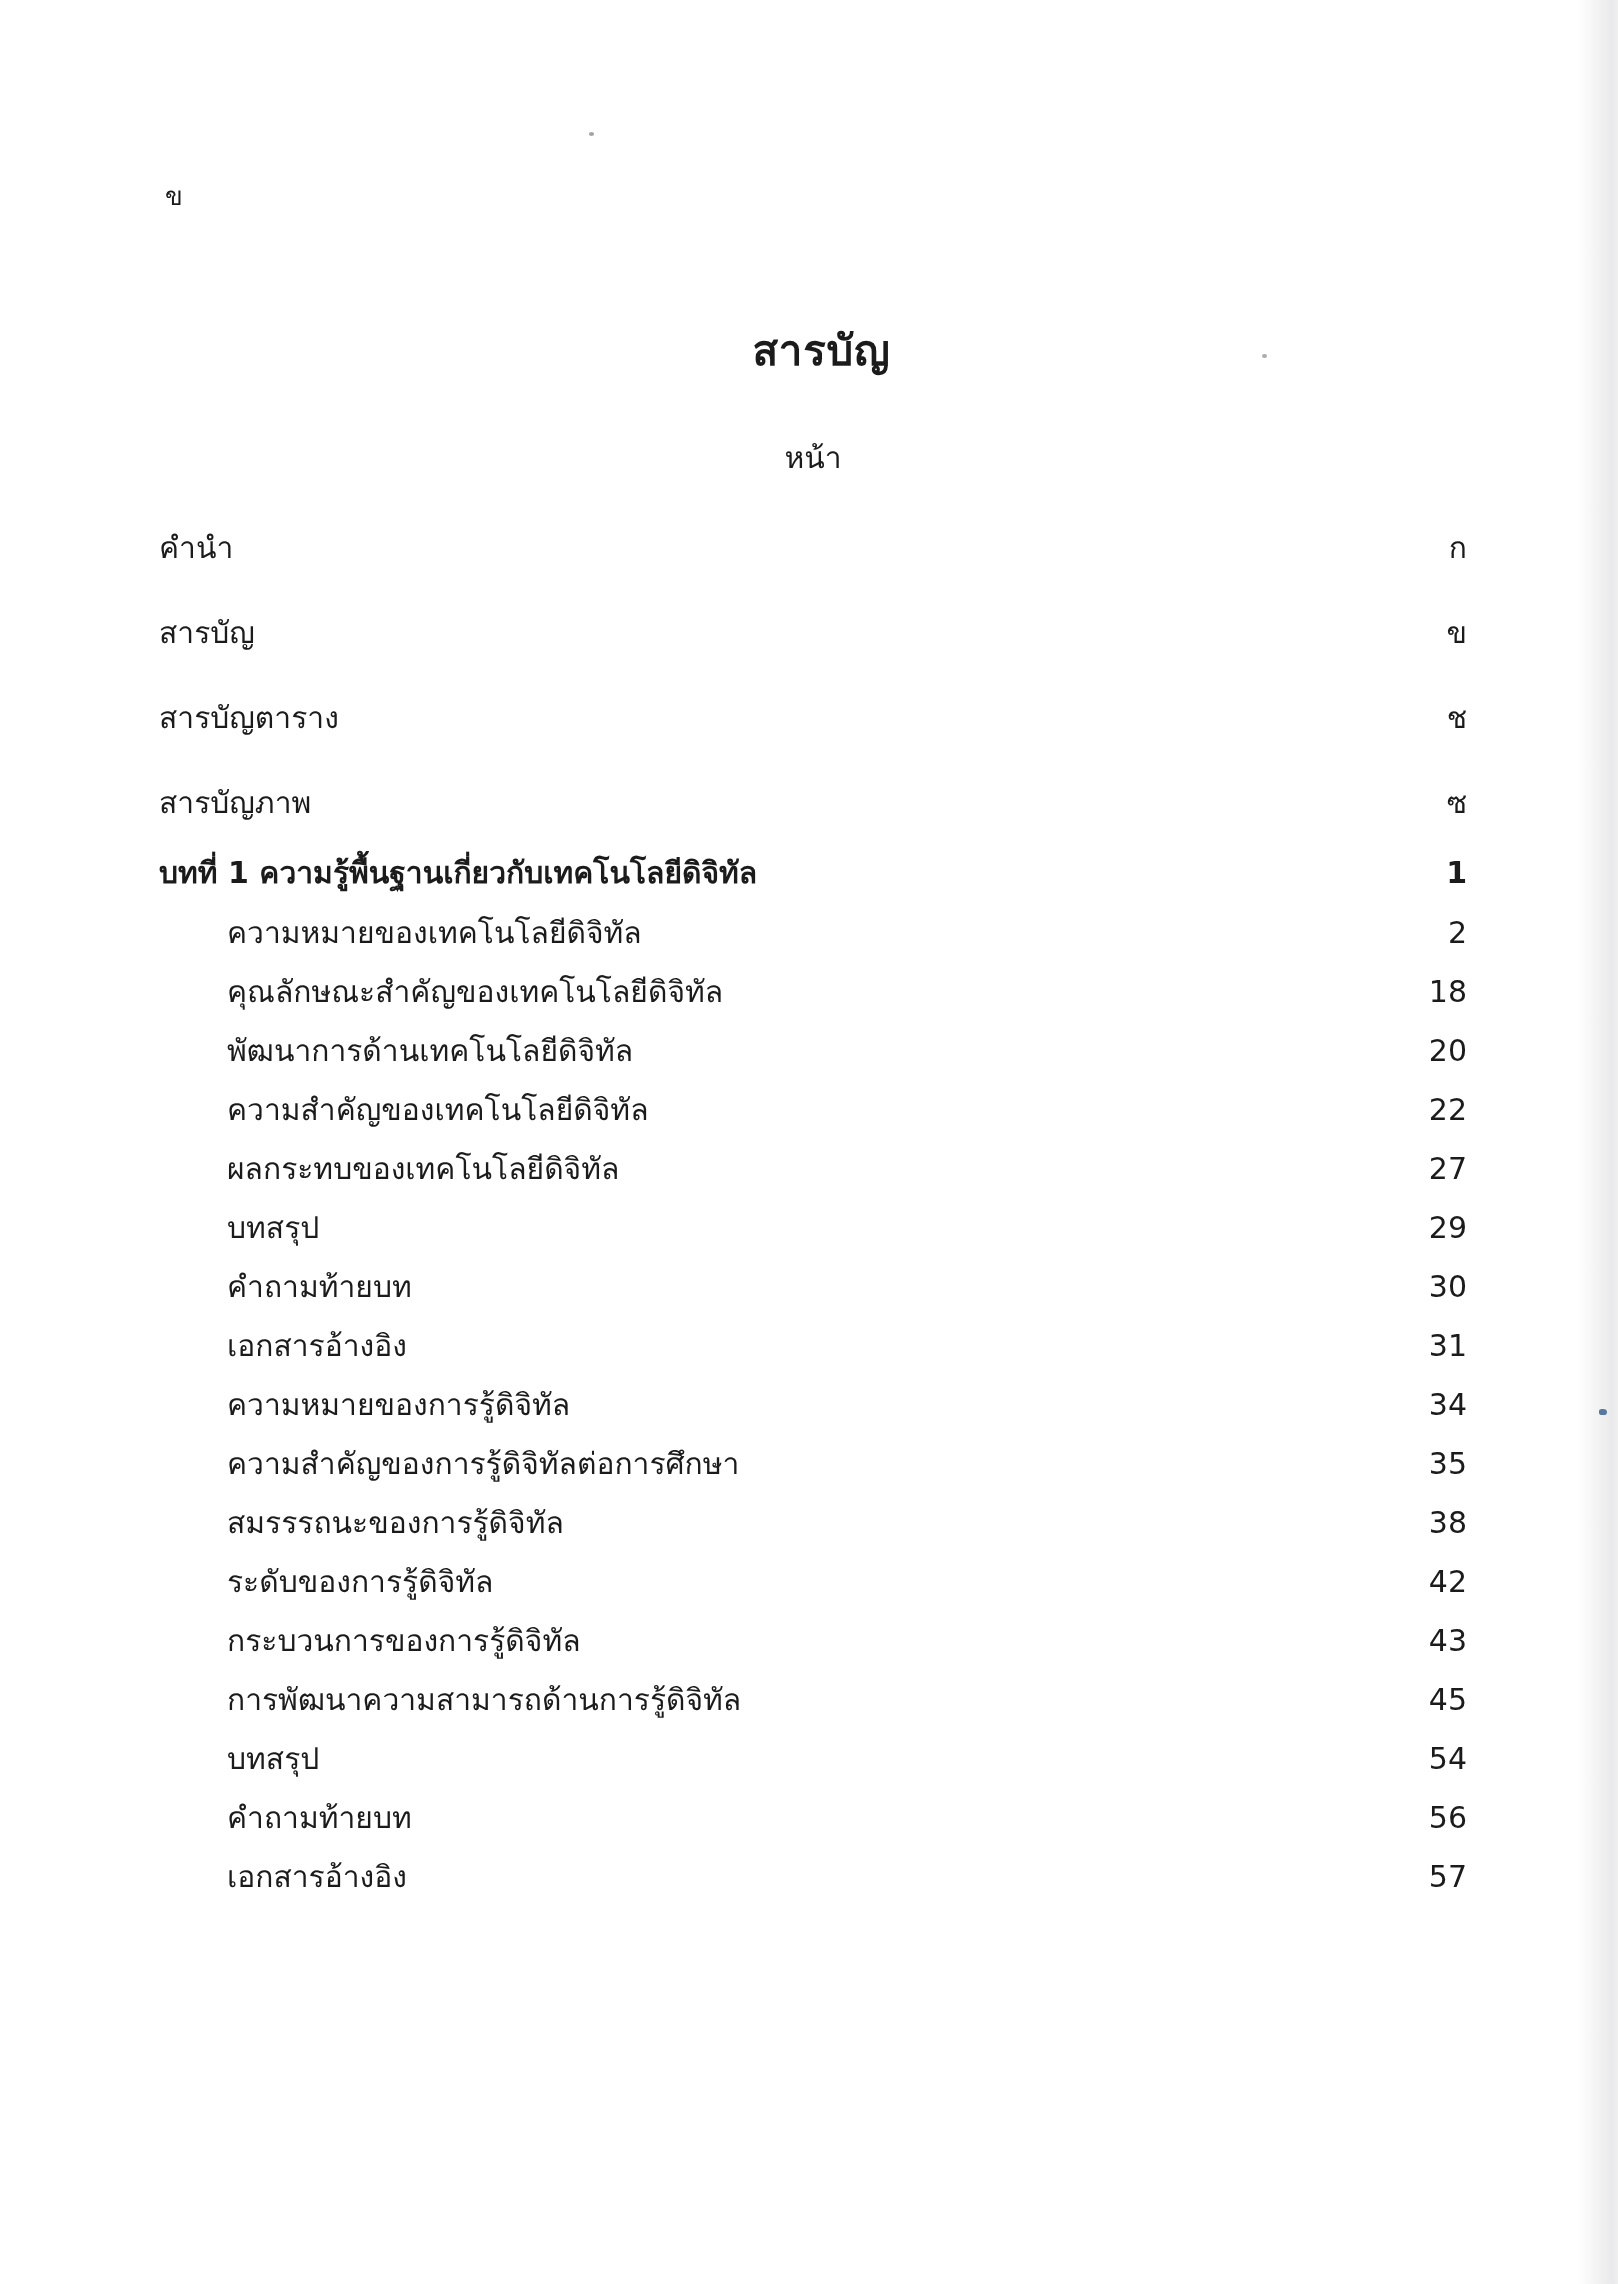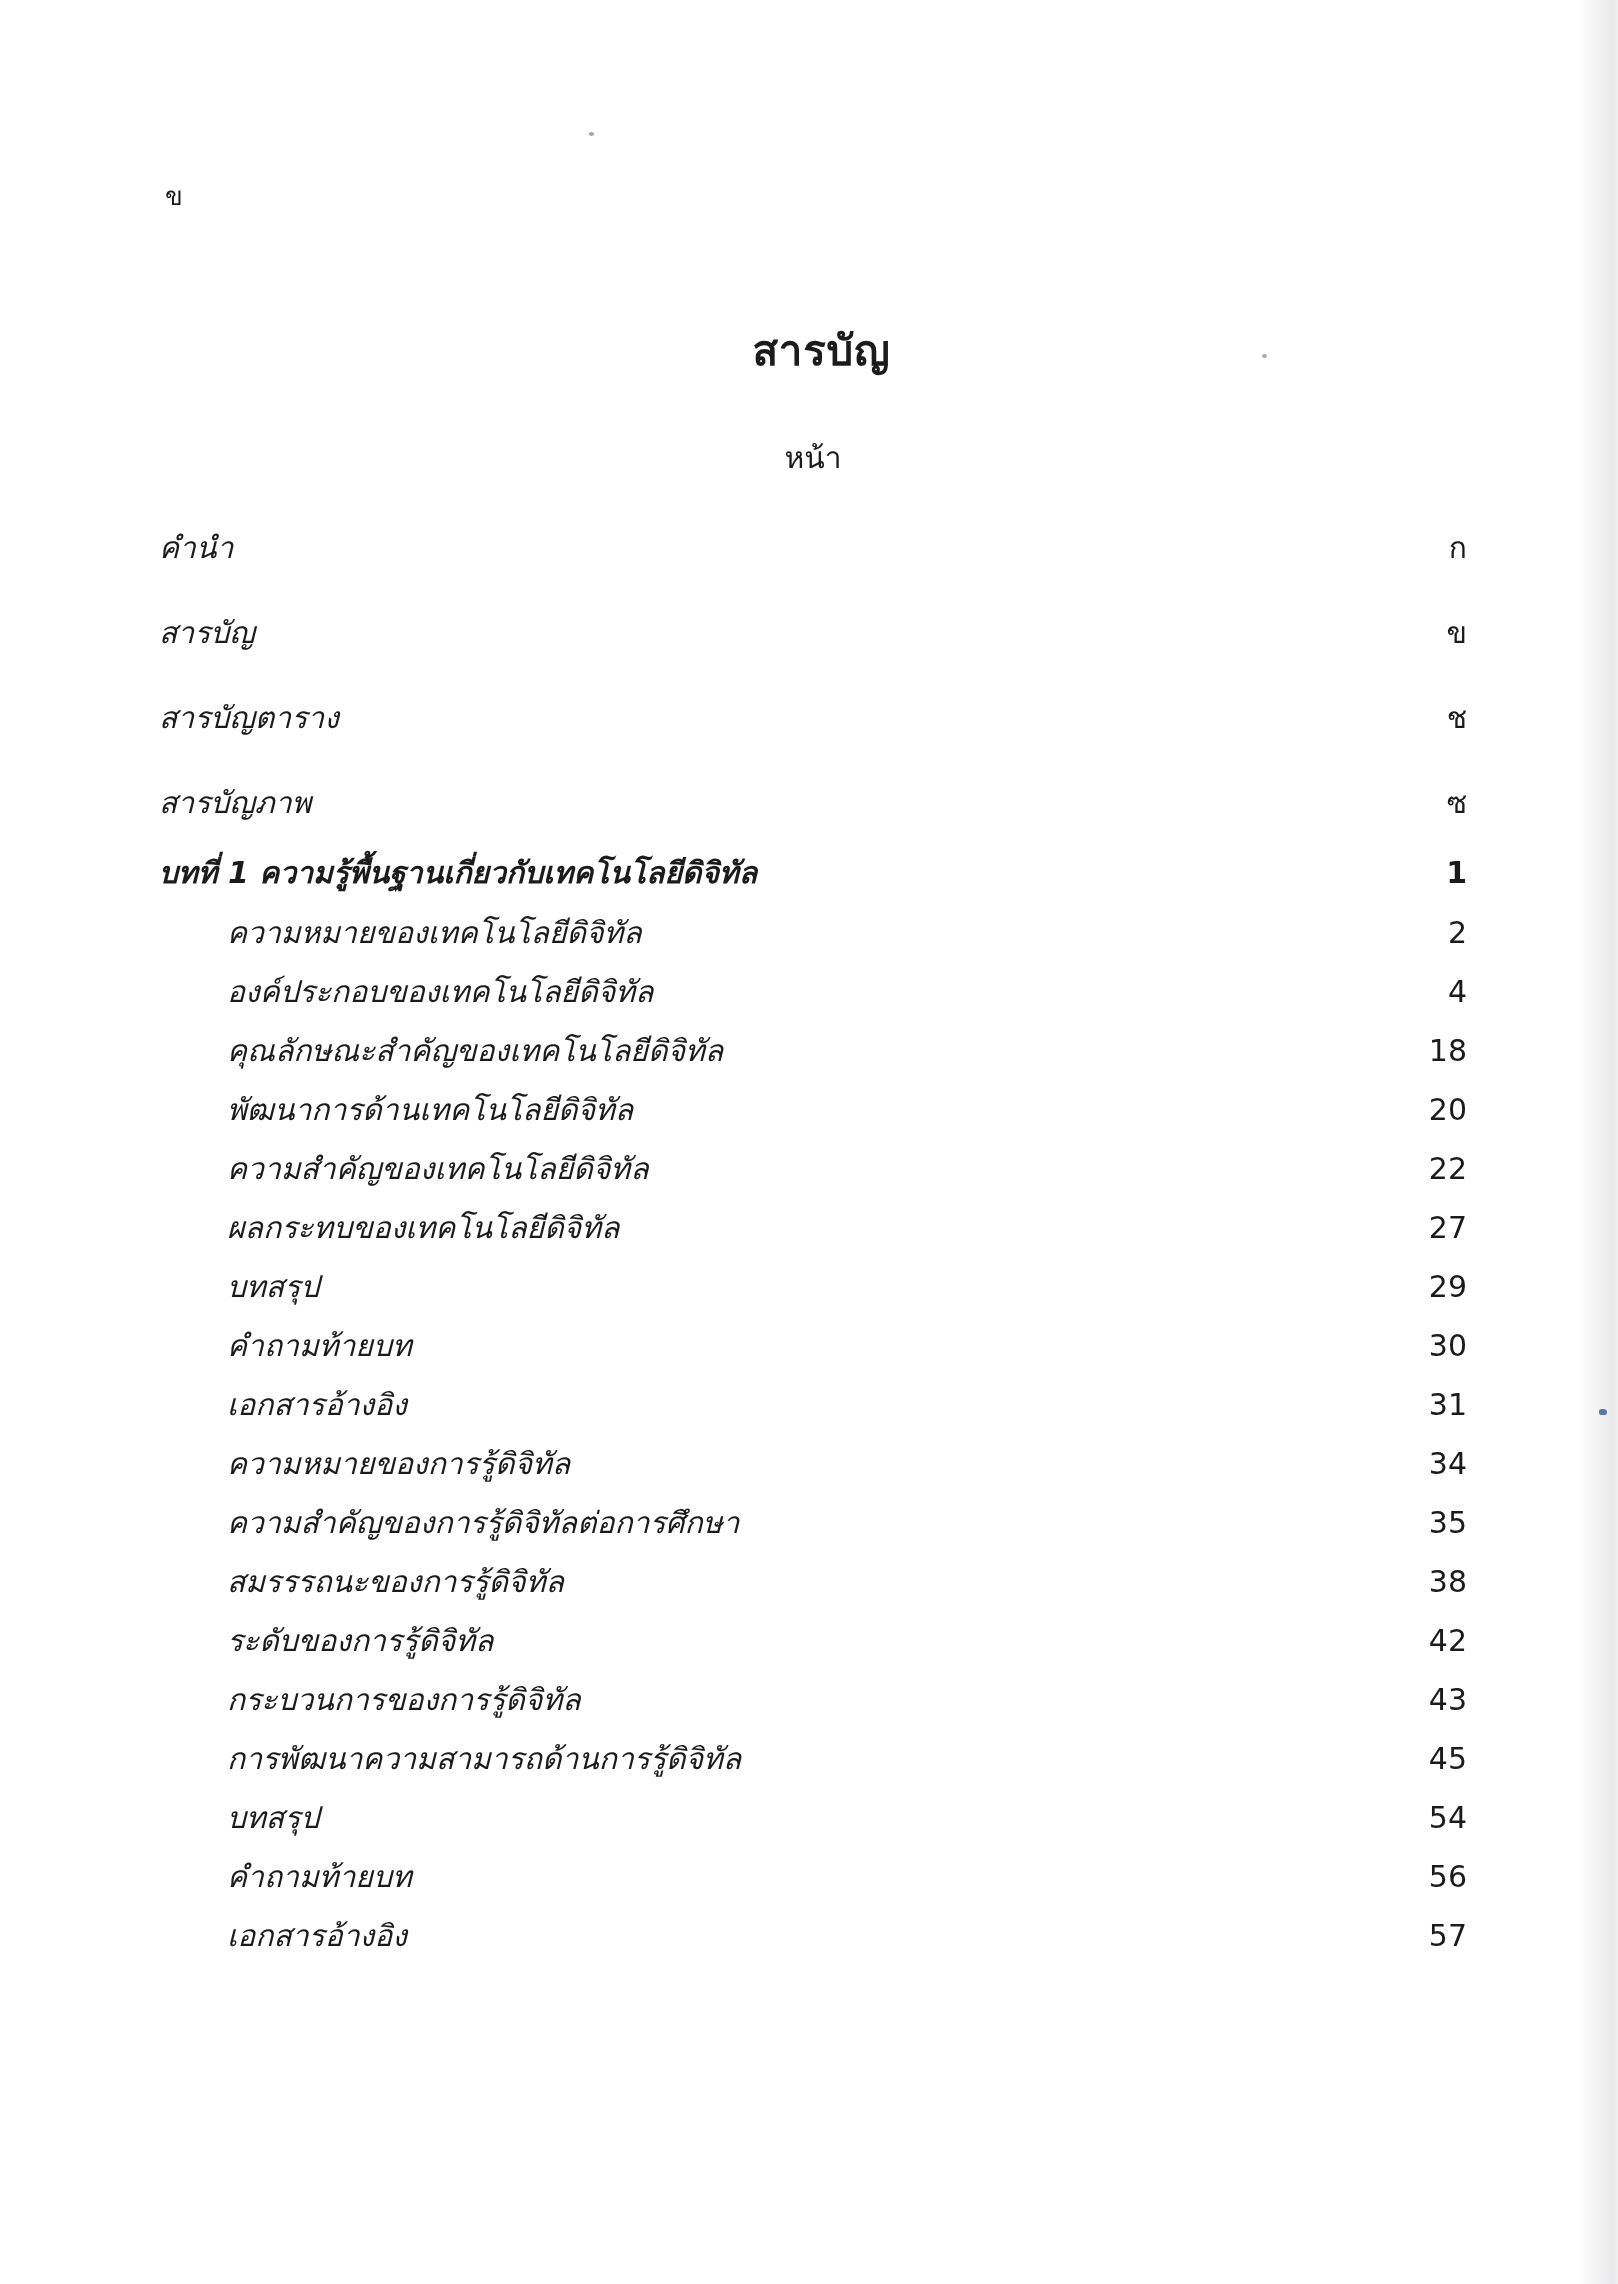--- a/index.html
+++ b/index.html
@@ -49,21 +49,21 @@
   }
   .row {
     display: flex;
     justify-content: space-between;
     align-items: baseline;
     height: 38px;
     line-height: 38px;
     font-size: 30px;
     white-space: nowrap;
   }
-  .row .lbl { text-align: left; font-style: italic; }
+  .row .lbl { text-align: left; }
   .row .pg  { text-align: right; }
   .row.front   { margin-top: 47px; }
   .row.front.first { margin-top: 52px; }
   .row.chapter { margin-top: 32px; height: 39px; font-weight: bold; }
   .row.sub     { margin-top: 21px; padding-left: 68px; }
   .speck {
     position: absolute;
     border-radius: 50%;
     pointer-events: none;
   }
@@ -101,24 +101,20 @@
       <span class="lbl">สารบัญภาพ</span>
       <span class="pg">ซ</span>
     </div>
         <div class="row chapter">
       <span class="lbl">บทที่ 1 ความรู้พื้นฐานเกี่ยวกับเทคโนโลยีดิจิทัล</span>
       <span class="pg">1</span>
     </div>
         <div class="row sub">
       <span class="lbl">ความหมายของเทคโนโลยีดิจิทัล</span>
       <span class="pg">2</span>
-    </div>
-        <div class="row sub">
-      <span class="lbl">องค์ประกอบของเทคโนโลยีดิจิทัล</span>
-      <span class="pg">4</span>
     </div>
         <div class="row sub">
       <span class="lbl">คุณลักษณะสำคัญของเทคโนโลยีดิจิทัล</span>
       <span class="pg">18</span>
     </div>
         <div class="row sub">
       <span class="lbl">พัฒนาการด้านเทคโนโลยีดิจิทัล</span>
       <span class="pg">20</span>
     </div>
         <div class="row sub">

